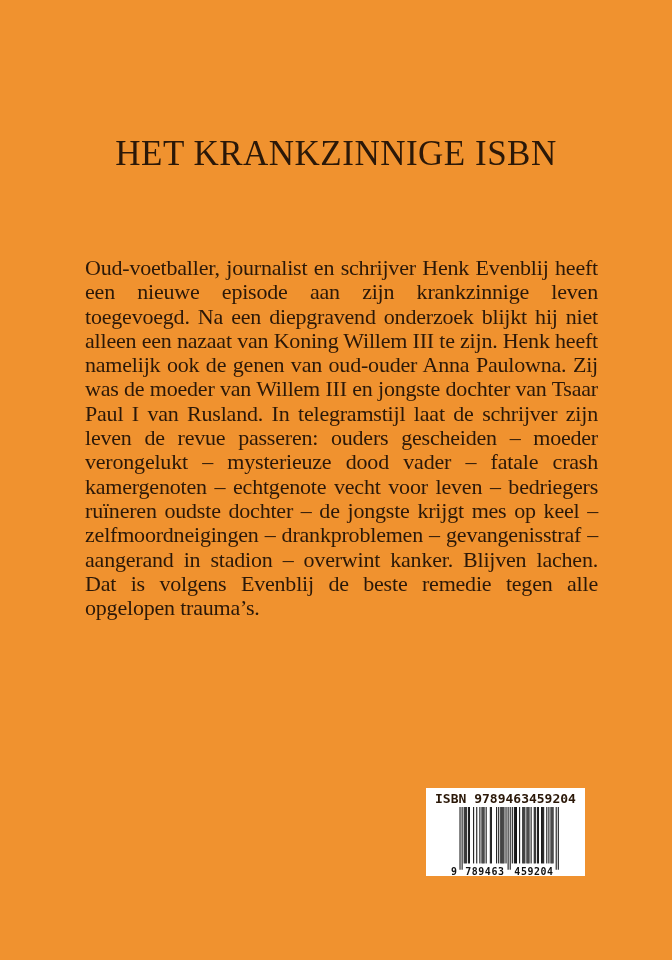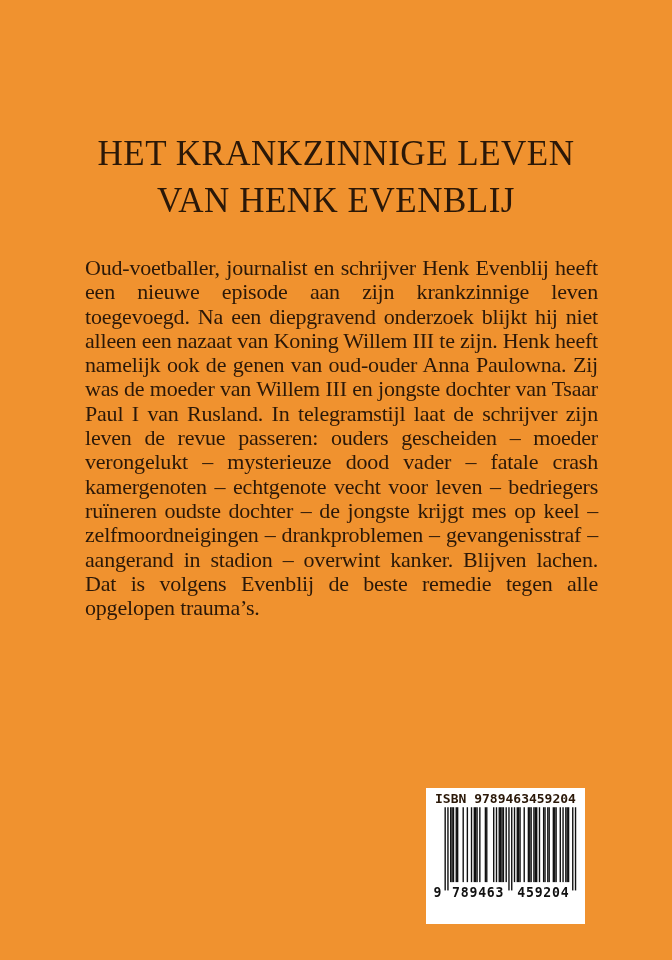--- a/index.html
+++ b/index.html
@@ -39,21 +39,21 @@
     line-height: 24.3px;
     letter-spacing: -0.2px;
     text-align: justify;
     hyphens: none;
   }
   .barcode-box {
     position: absolute;
     left: 426px;
     top: 788px;
     width: 159px;
-    height: 136px;
+    height: 88px;
     background: #ffffff;
     display: flex;
     flex-direction: column;
     align-items: center;
   }
   .isbn-label {
     margin-top: 3px;
     font-family: "DejaVu Sans Mono", monospace;
     font-weight: bold;
     font-size: 13px;
@@ -70,22 +70,21 @@
     font-family: "DejaVu Sans Mono", monospace;
     font-weight: bold;
   }
 </style>
 </head>
 <body style="background: rgb(240, 146, 47); color: rgb(43, 24, 8);">
 
 <div class="cover">
 
   <div class="title-block">
-    <div class="title-line">HET KRANKZINNIGE LEVEN</div>
-    <div class="title-line">VAN HENK EVENBLIJ</div>
+    <div class="title-line">HET KRANKZINNIGE ISBN</div>
   </div>
 
   <div class="blurb" id="blurb">Oud-voetballer, journalist en schrijver Henk Evenblij heeft een nieuwe episode aan zijn krankzinnige leven toegevoegd. Na een diepgravend onderzoek blijkt hij niet alleen een nazaat van Koning Willem III te zijn. Henk heeft namelijk ook de genen van oud-ouder Anna Paulowna. Zij was de moeder van Willem III en jongste dochter van Tsaar Paul I van Rusland. In telegramstijl laat de schrijver zijn leven de revue passeren: ouders gescheiden – moeder verongelukt – mysterieuze dood vader – fatale crash kamergenoten – echtgenote vecht voor leven – bedriegers ruïneren oudste dochter – de jongste krijgt mes op keel – zelfmoordneigingen – drankproblemen – gevangenisstraf – aangerand in stadion – overwint kanker. Blijven lachen. Dat is volgens Evenblij de beste remedie tegen alle opgelopen trauma’s.</div>
 
   <div class="barcode-box">
     <div class="isbn-label">ISBN 9789463459204</div>
     <svg class="barcode-svg" id="barcode-svg" viewBox="0 0 106 66" preserveAspectRatio="xMidYMid meet">
         <rect x="9" y="0" width="1" height="60" fill="#111111"></rect>
         <rect x="11" y="0" width="1" height="60" fill="#111111"></rect>
         <rect x="13" y="0" width="1" height="54" fill="#111111"></rect>

